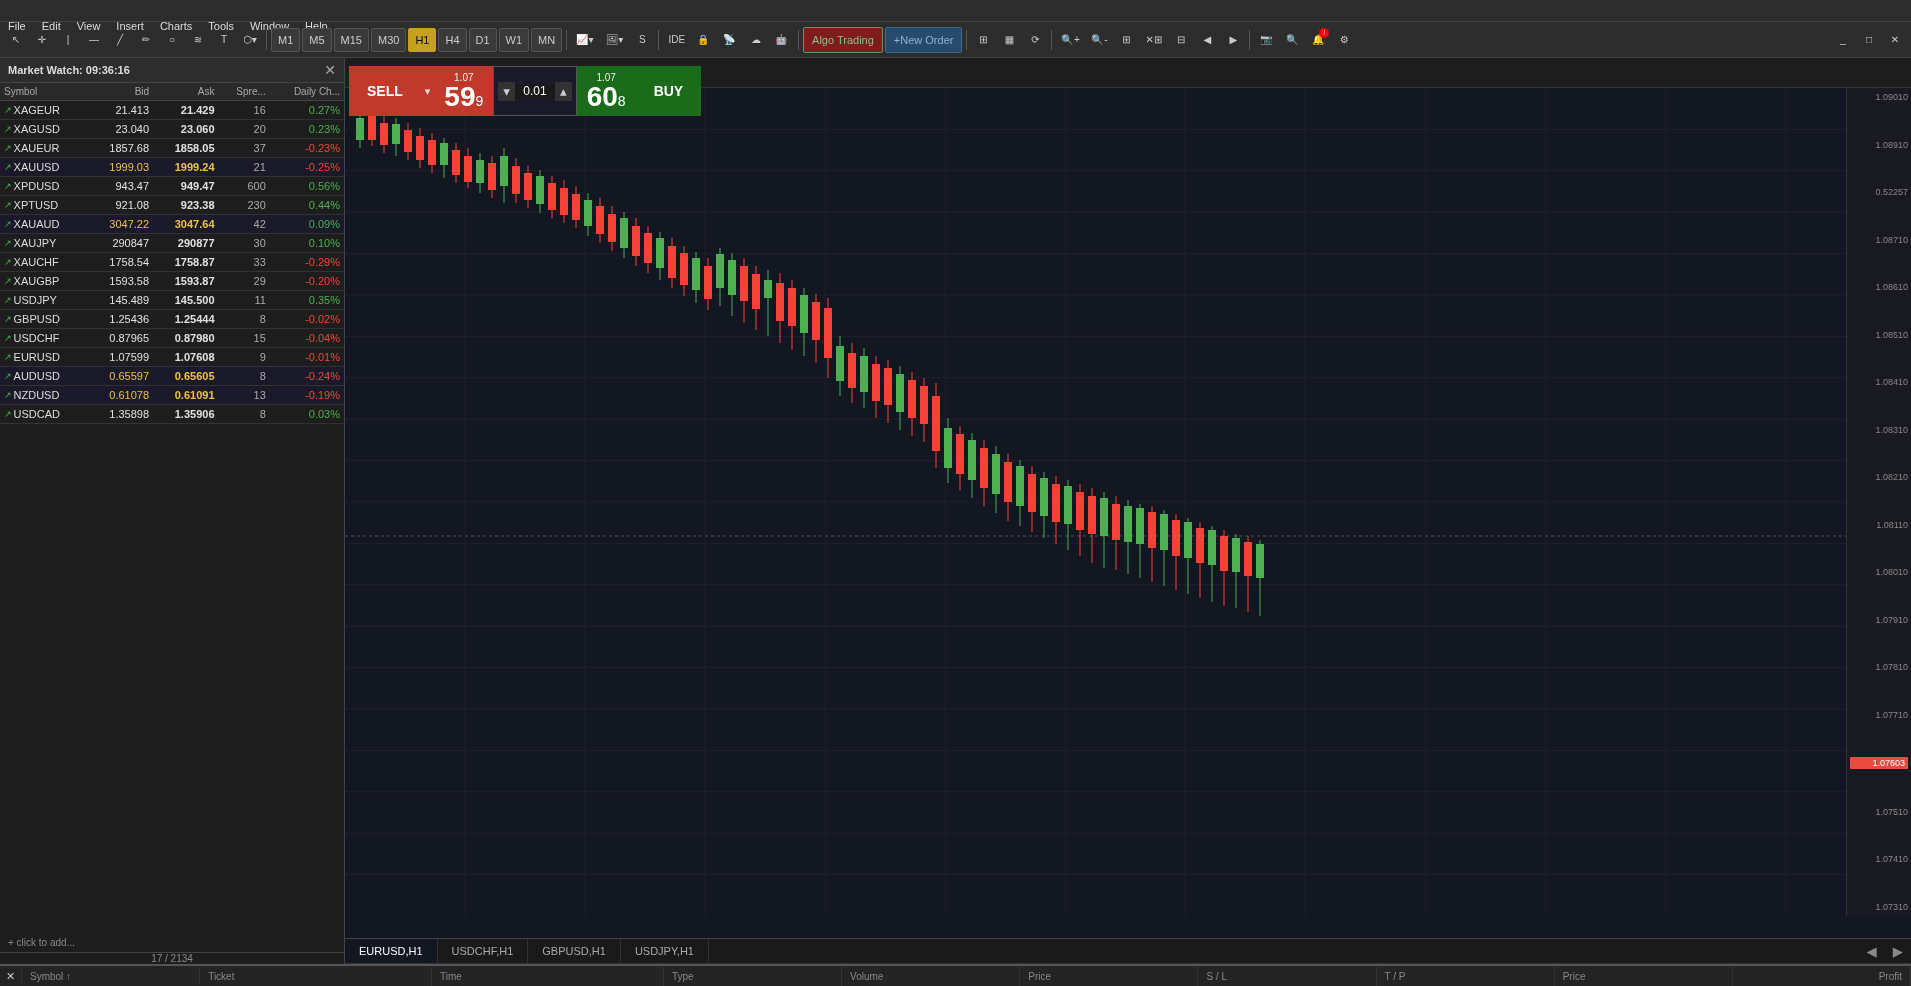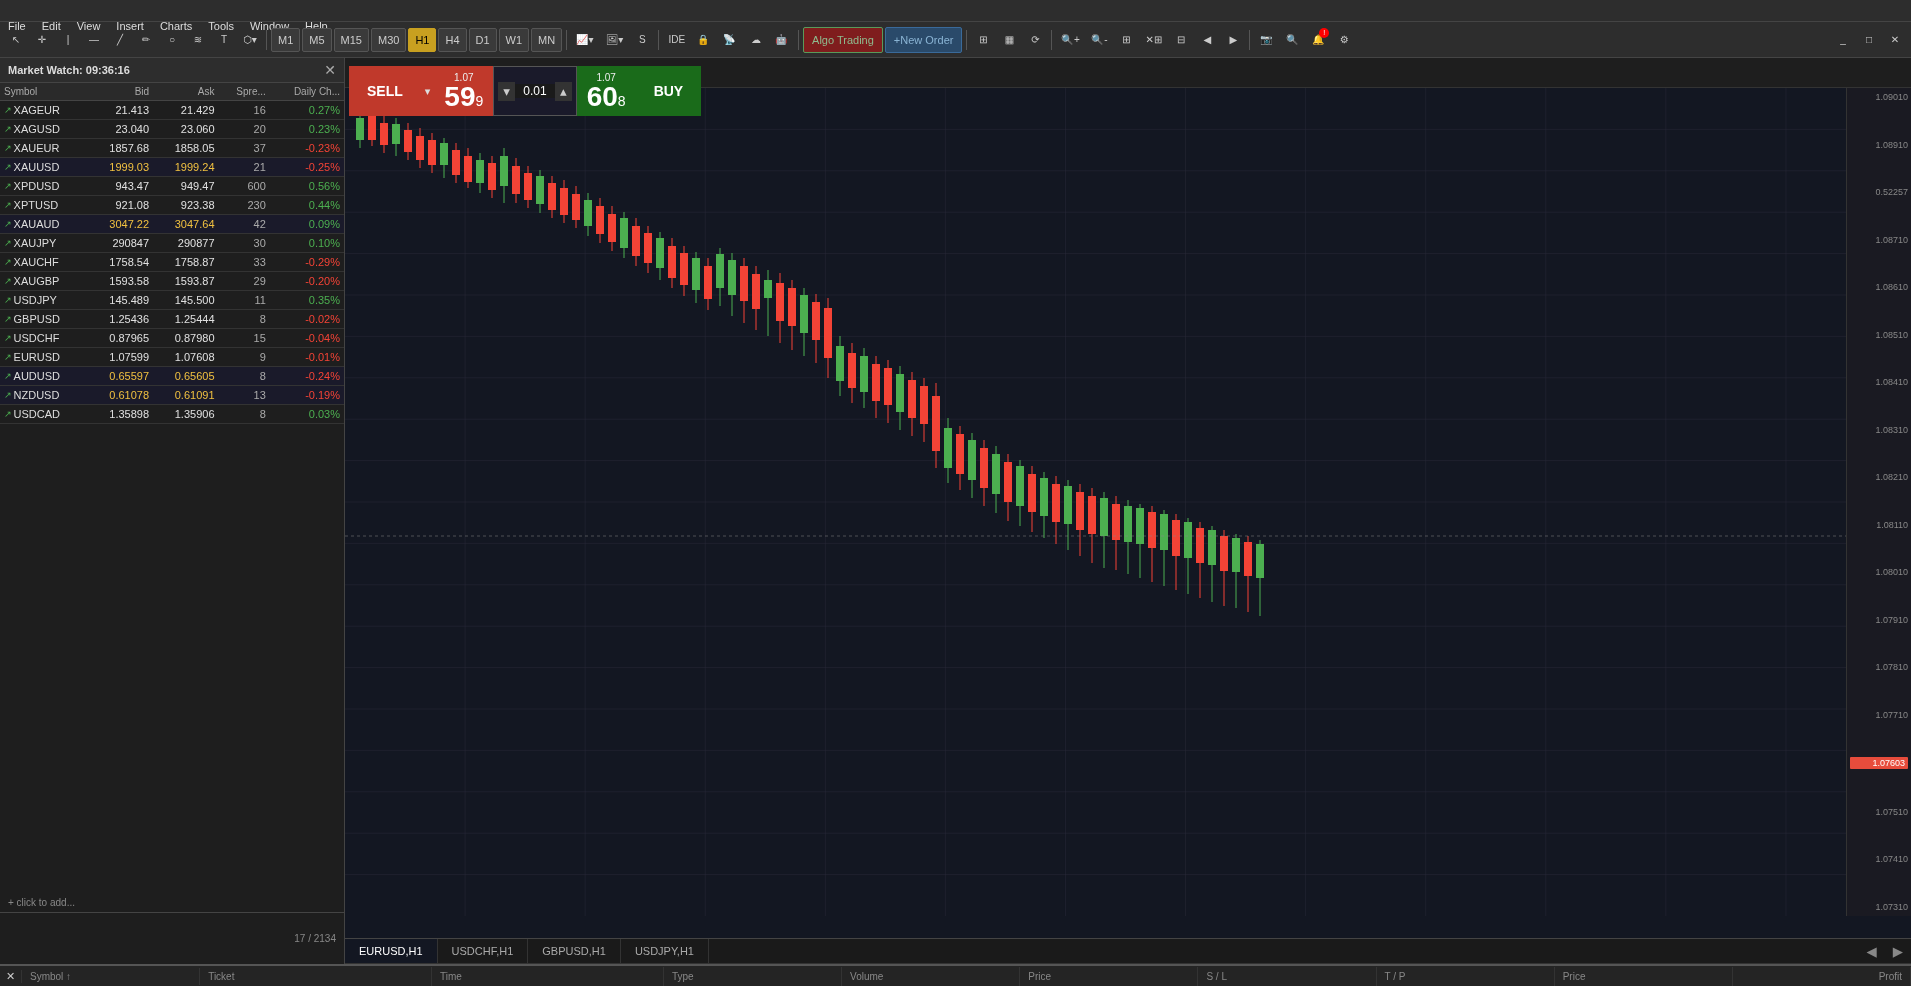--- a/index.html
+++ b/index.html
@@ -28,27 +28,27 @@
     
     #symbol-table { flex: 1; overflow-y: auto; }
     #symbol-table table { width: 100%; border-collapse: collapse; }
     #symbol-table thead tr { background: #2a2a2a; }
     #symbol-table thead th { padding: 3px 4px; color: #aaa; text-align: right; font-weight: normal; border-bottom: 1px solid #444; font-size: 10px; }
     #symbol-table thead th:first-child { text-align: left; }
     #symbol-table tbody tr { border-bottom: 1px solid #333; cursor: pointer; }
     #symbol-table tbody td { padding: 3px 4px; text-align: right; font-size: 11px; }
     #symbol-table tbody td:first-child { text-align: left; color: #ddd; }
     .bid-col { color: #e0e0e0; }
-    .ask-col { color: #e0e0e0; }
+    .ask-col { color: #e0e0e0; font-weight: bold; }
     .spread-col { color: #aaa; }
     .pos-change { color: #4caf50; }
     .neg-change { color: #f44336; }
 
     
-    #mw-bottom { padding: 20px 8px; color: #888; font-size: 10px; border-top: 1px solid #444; display: flex; justify-content: flex-end; }
+    #mw-bottom { padding: 0 8px; color: #888; font-size: 10px; border-top: 1px solid #444; display: flex; justify-content: center; }
     #mw-tabs { display: flex; background: #2a2a2a; border-top: 1px solid #444; }
     .mw-tab { padding: 6px 14px; cursor: pointer; color: #aaa; font-size: 11px; border-right: 1px solid #444; }
     .mw-tab.active { color: #fff; background: #1e1e1e; border-bottom: 2px solid #4CAF50; }
 
     
     #chart-area { flex: 1; display: flex; flex-direction: column; background: #131722; }
     #chart-header { background: #1e1e1e; height: 30px; display: flex; align-items: center; padding: 0 8px; border-bottom: 1px solid #333; gap: 6px; }
     #chart-header .pair-info { color: #ddd; font-size: 12px; font-weight: bold; }
     #chart-tabs { display: flex; background: #1a1a1a; border-bottom: 1px solid #333; }
     .chart-tab { padding: 6px 14px; cursor: pointer; color: #aaa; font-size: 11px; border-right: 1px solid #333; }

